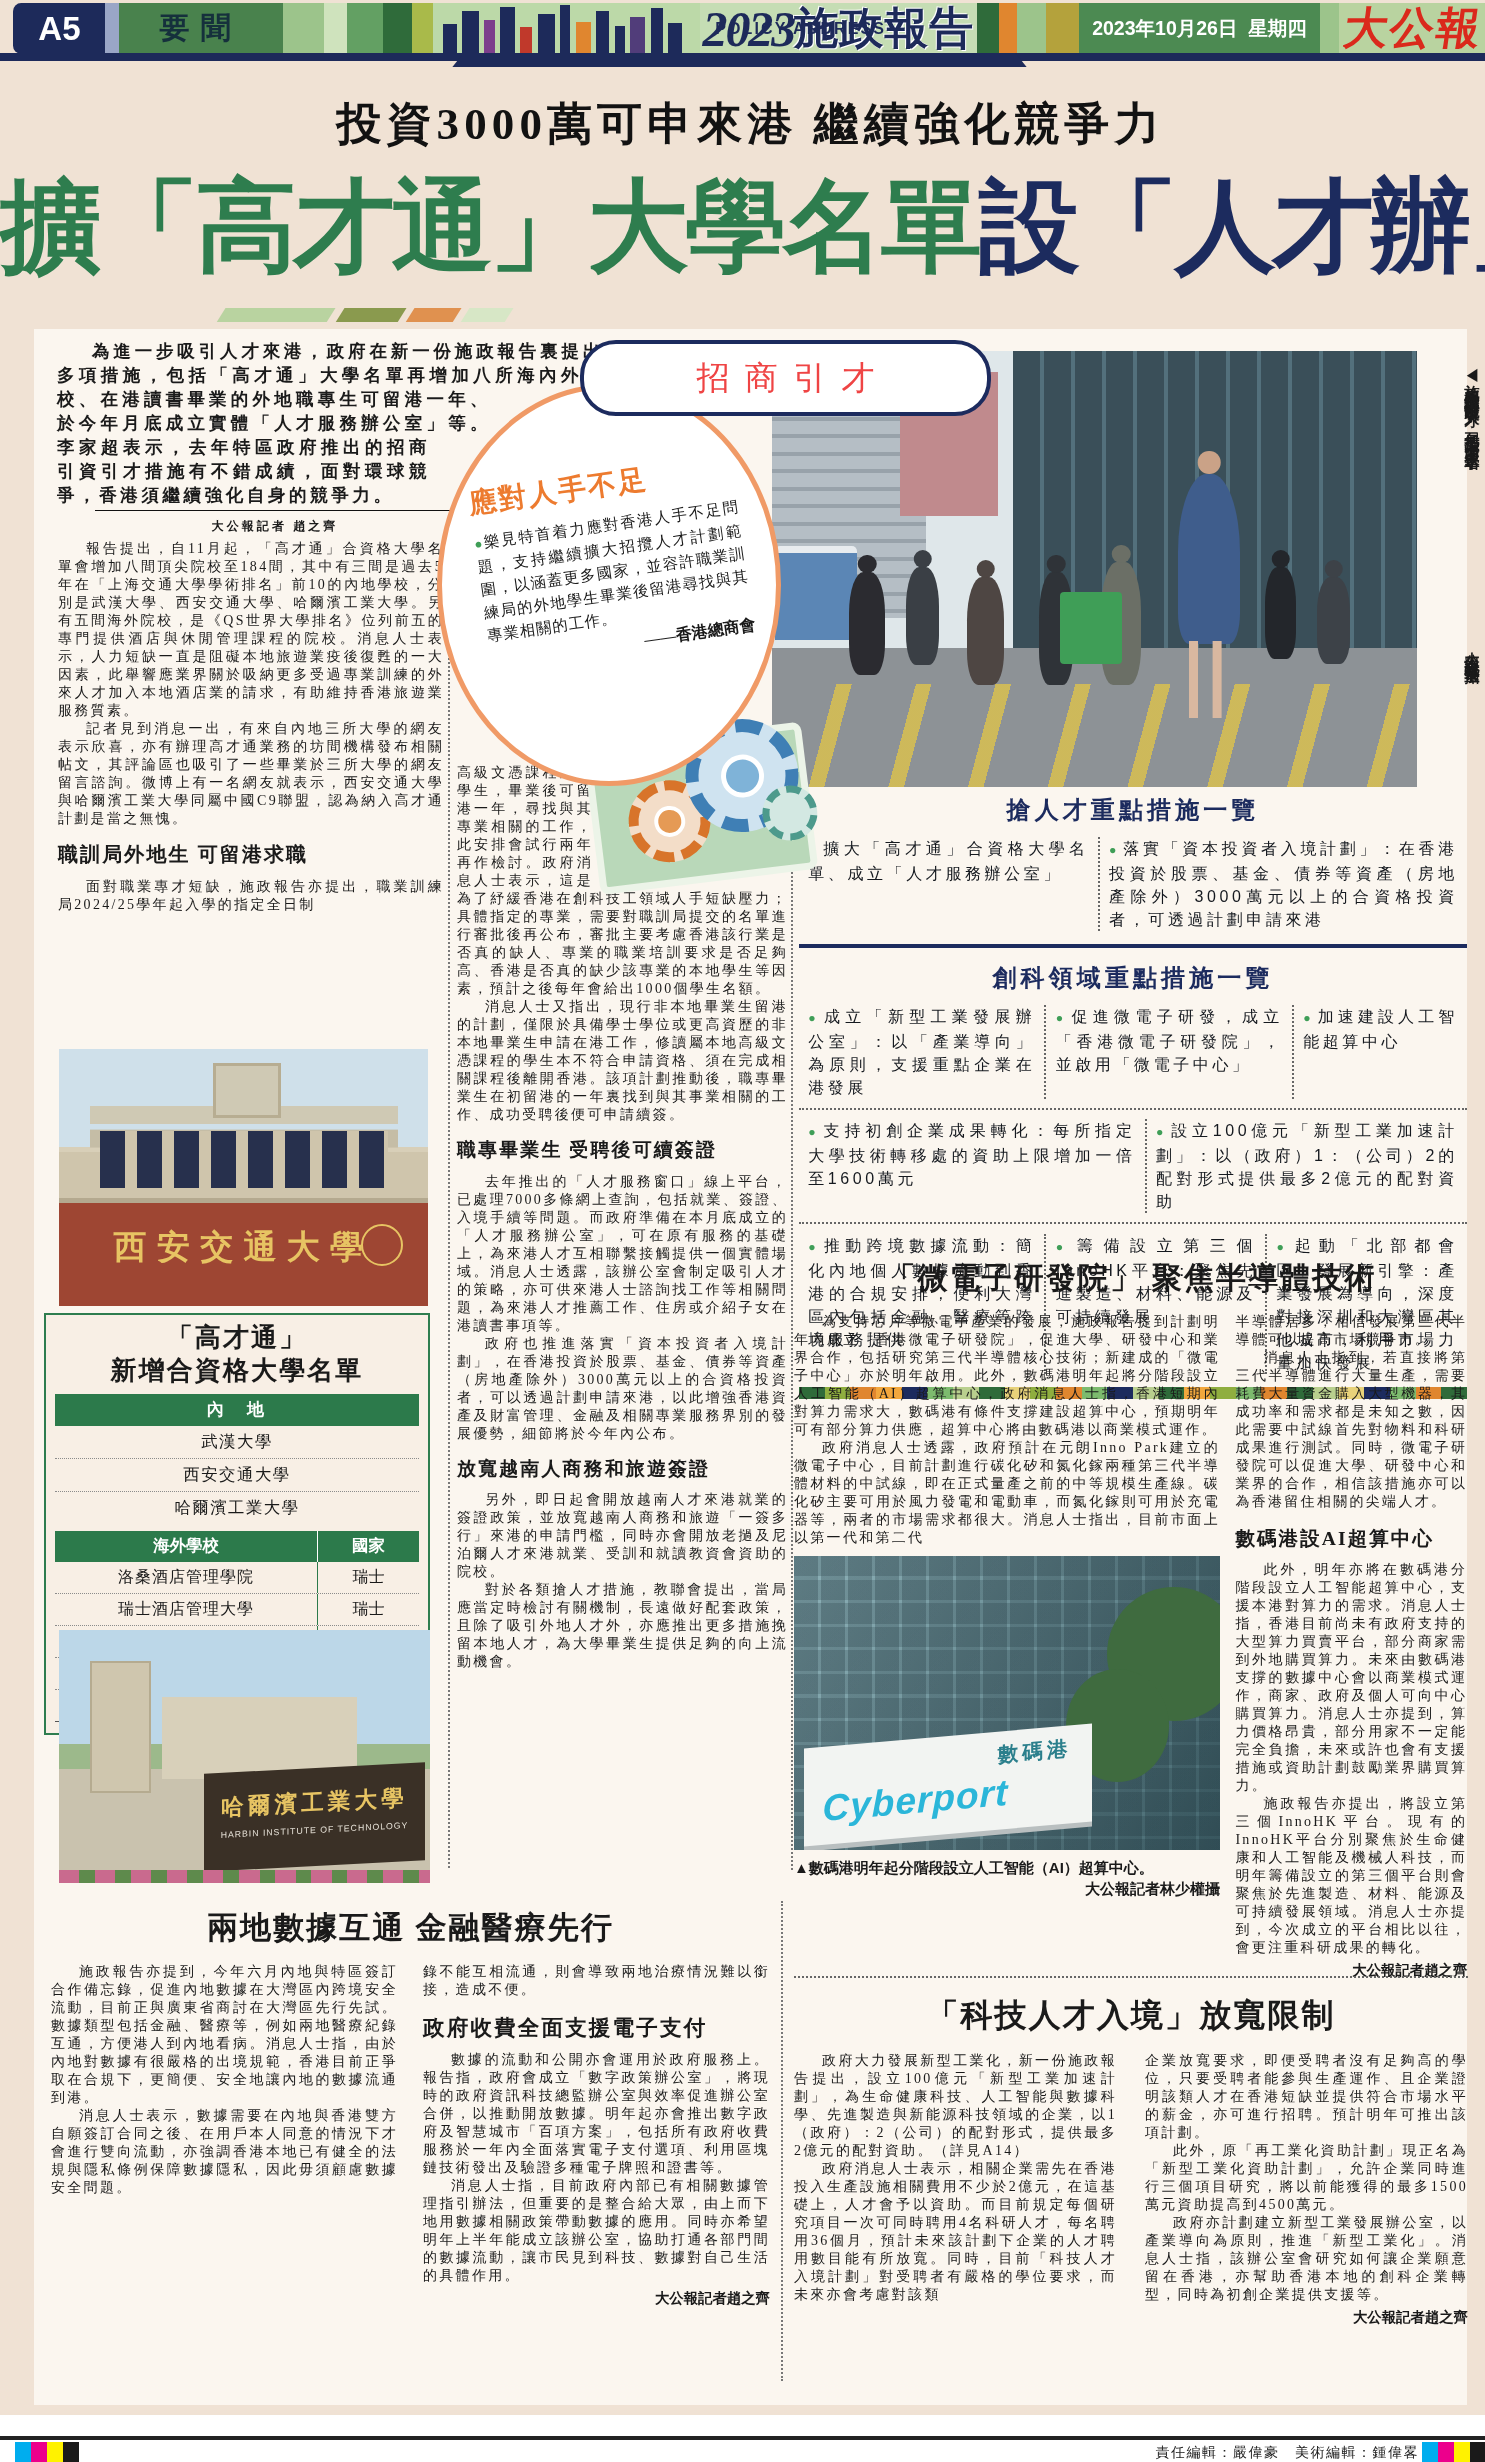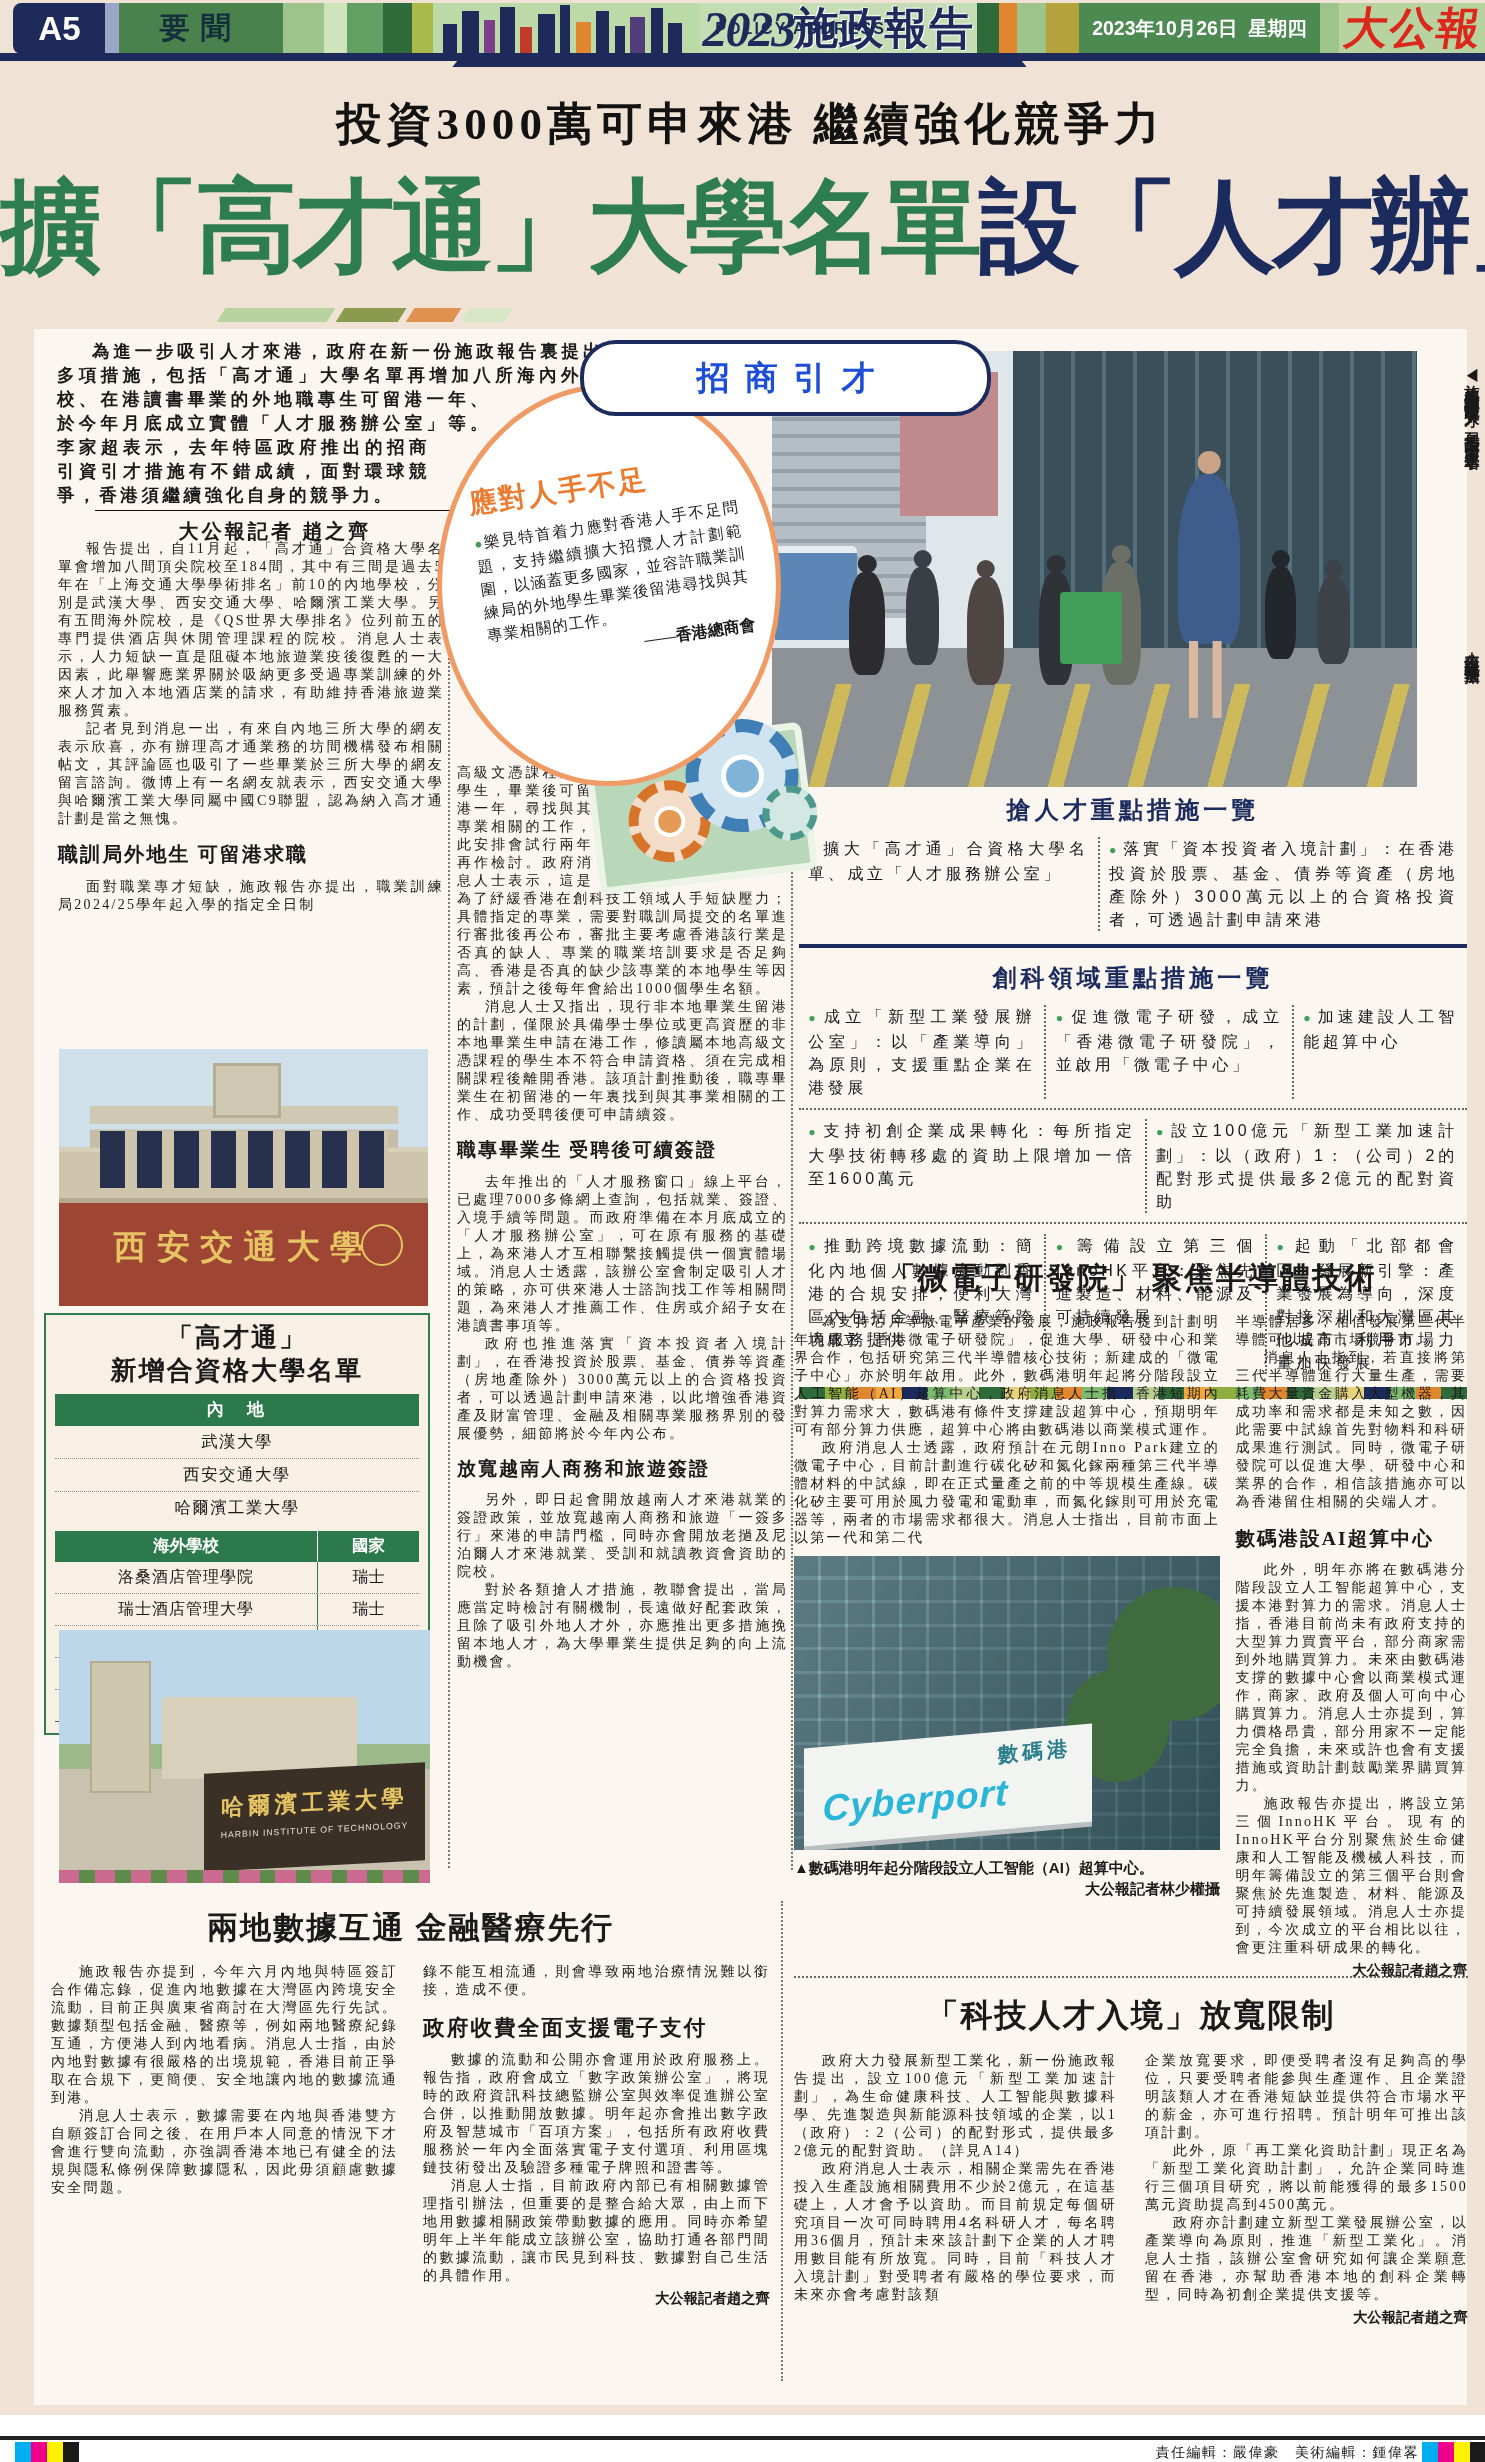--- a/index.html
+++ b/index.html
@@ -31,30 +31,30 @@
   .mainline{position:absolute;left:0;top:160px;width:100%;text-align:center;font-weight:bold;font-size:101px;letter-spacing:-3.1px;white-space:nowrap;}
   .hl-green{color:#2e7d4e;}
   .hl-navy{color:#1c2b5e;}
 
   
   .lead{position:absolute;left:57px;top:339px;width:604px;font-size:17.5px;line-height:24px;font-weight:bold;text-align:justify;letter-spacing:3.6px;}
   .lead p{margin:0;text-indent:2em;}
   .sp1{float:right;width:57px;height:48px;}
   .sp2{float:right;clear:right;width:170px;height:51px;}
   .sp3{float:right;clear:right;width:231px;height:62px;}
-  .byline-box{position:absolute;left:95px;top:510px;width:360px;border-top:1.5px solid #111;text-align:center;font-size:20px;font-weight:bold;padding-top:7.2px;letter-spacing:3.1px;}
+  .byline-box{position:absolute;left:95px;top:510px;width:360px;border-top:1.5px solid #111;text-align:center;font-size:12px;font-weight:bold;padding-top:7.2px;letter-spacing:3.1px;}
 
   
   .bubble{position:absolute;left:437px;top:384px;width:334px;height:392px;background:#fff;border:5.7px solid #f09a66;border-radius:50%;z-index:5;}
   .bubble-in{position:absolute;left:36px;top:77px;width:267px;transform:rotate(-8deg);}
   .bubble-title{font-family:"Liberation Sans",sans-serif;font-weight:bold;font-size:28px;color:#ed7b2f;letter-spacing:2.1px;margin-bottom:9.2px;}
   .bubble-text{font-size:15.4px;line-height:23px;text-align:justify;letter-spacing:1px;}
   .gdot{color:#3f9e57;font-size:13.4px;}
   .bubble-attr{text-align:right;font-size:16px;font-weight:bold;margin-top:5.1px;}
-  .tag{position:absolute;left:580px;top:340px;width:403px;height:68px;background:#fff;border:4.6px solid #1c2b5e;border-radius:36px;display:flex;align-items:center;justify-content:center;z-index:6;font-family:"Liberation Sans",sans-serif;font-weight:bold;font-size:33px;color:#1d4ed8;letter-spacing:15.4px;text-indent:15.4px;}
+  .tag{position:absolute;left:580px;top:340px;width:403px;height:68px;background:#fff;border:4.6px solid #1c2b5e;border-radius:36px;display:flex;align-items:center;justify-content:center;z-index:6;font-family:"Liberation Sans",sans-serif;font-weight:normal;font-size:33px;color:#ef4444;letter-spacing:15.4px;text-indent:15.4px;}
 
   
   .photo{position:absolute;overflow:hidden;background:#dfe7ea;}
   .street{left:772px;top:351px;width:645px;height:436px;}
   .bldgL{position:absolute;left:0;top:0;width:154px;height:267px;background:repeating-linear-gradient(#b5bec5 0 13.4px,#98a2aa 13.4px 17.5px);}
   .bldgP{position:absolute;left:128px;top:20.5px;width:98px;height:144px;background:#c08a8d;}
   .bldgG{position:absolute;left:241px;top:0;width:404px;height:308px;background:repeating-linear-gradient(90deg,#3a4f59 0 27px,#53707c 27px 31px),linear-gradient(#31454e,#53707c);}
   .road{position:absolute;left:0;bottom:0;width:100%;height:139px;background:#8d9296;}
   .zebra{position:absolute;left:0;bottom:0;width:100%;height:103px;background:repeating-linear-gradient(105deg,transparent 0 62px,#d9c050 62px 77px);opacity:.85;}
   .tram{position:absolute;left:3.1px;top:195px;width:82px;height:87px;background:#5b86b5;border-radius:5.1px 5.1px 0 0;border-top:7.2px solid #e8ecef;}

